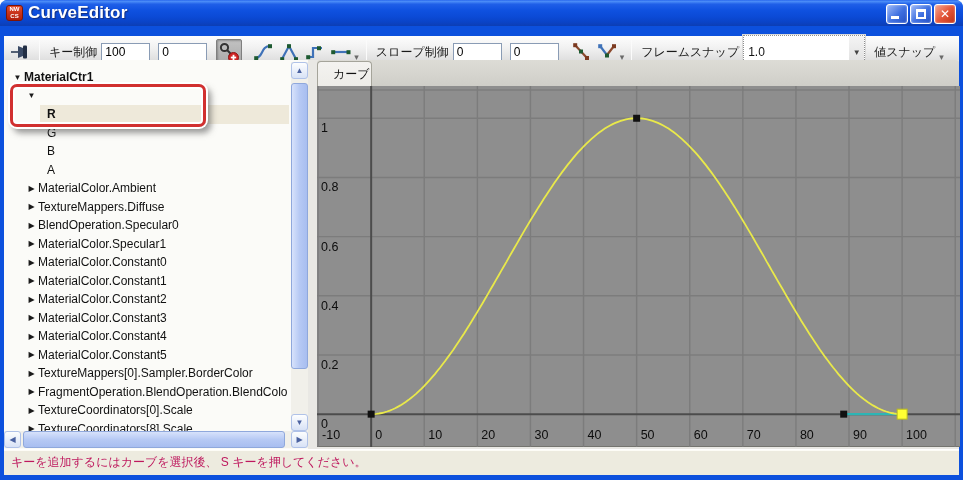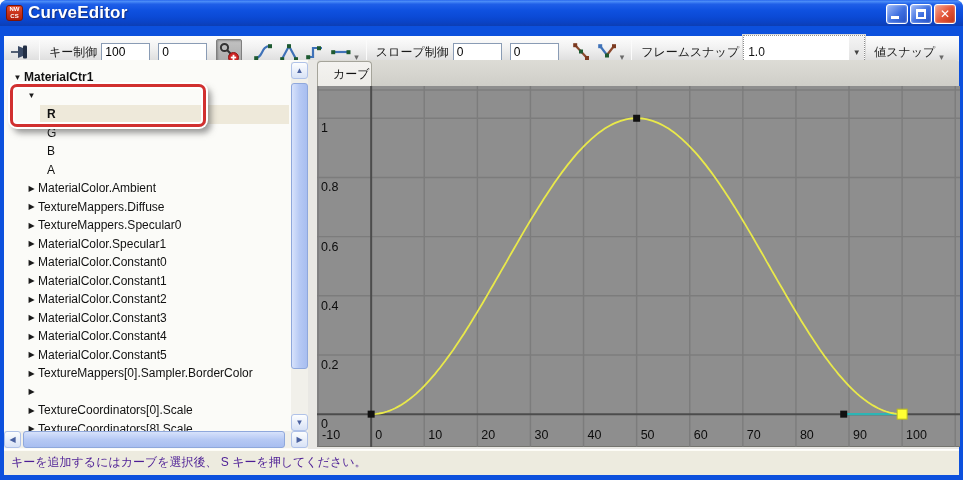--- a/index.html
+++ b/index.html
@@ -74,21 +74,21 @@
   .tabbar { position:absolute; left:5px; top:0; width:642px; height:26px;
     background:linear-gradient(180deg,#dddcd6,#cfcec8); border-radius:3px 3px 0 0; }
   .tab { position:absolute; left:0; top:1px; height:42px; padding:4px 1px 0 15px;
     background:linear-gradient(180deg,#f4f3f0,#e8e7e2); border:1px solid #a5a49a; border-bottom:none;
     border-radius:4px 4px 0 0; cursor:pointer; }
   .plot { position:absolute; left:5px; top:26px; width:643px; height:361px; background:#8e8e8e; border-bottom:1px solid #74746f; }
   .plot svg { display:block; }
 
   
   .statusbar { position:absolute; left:4px; top:449px; width:955px; height:26px; background:#edebdf;
-    border-top:1px solid #fff; box-shadow:inset 0 1px 0 #fdfcf6; display:flex; align-items:center; padding-left:7px; color:#4c1d95; }
+    border-top:1px solid #fff; box-shadow:inset 0 1px 0 #fdfcf6; display:flex; align-items:center; padding-left:7px; color:#be185d; }
 
   
   .ic { display:block; }
 </style>
 </head>
 <body>
 
 <div class="window">
 
   <div class="titlebar">
@@ -225,21 +225,21 @@
           <div class="tree-row" style="padding-left: 22px;">
             <span class="arrow">▶</span>
             <span class="tree-label">MaterialColor.Ambient</span>
           </div>
           <div class="tree-row" style="padding-left: 22px;">
             <span class="arrow">▶</span>
             <span class="tree-label">TextureMappers.Diffuse</span>
           </div>
           <div class="tree-row" style="padding-left: 22px;">
             <span class="arrow">▶</span>
-            <span class="tree-label">TextureMappers.Specular0</span>
+            <span class="tree-label">BlendOperation.Specular0</span>
           </div>
           <div class="tree-row" style="padding-left: 22px;">
             <span class="arrow">▶</span>
             <span class="tree-label">MaterialColor.Specular1</span>
           </div>
           <div class="tree-row" style="padding-left: 22px;">
             <span class="arrow">▶</span>
             <span class="tree-label">MaterialColor.Constant0</span>
           </div>
           <div class="tree-row" style="padding-left: 22px;">
@@ -261,20 +261,21 @@
           <div class="tree-row" style="padding-left: 22px;">
             <span class="arrow">▶</span>
             <span class="tree-label">MaterialColor.Constant5</span>
           </div>
           <div class="tree-row" style="padding-left: 22px;">
             <span class="arrow">▶</span>
             <span class="tree-label">TextureMappers[0].Sampler.BorderColor</span>
           </div>
           <div class="tree-row" style="padding-left: 22px;">
             <span class="arrow">▶</span>
+            <span class="tree-label">FragmentOperation.BlendOperation.BlendColo</span>
           </div>
           <div class="tree-row" style="padding-left: 22px;">
             <span class="arrow">▶</span>
             <span class="tree-label">TextureCoordinators[0].Scale</span>
           </div>
           <div class="tree-row" style="padding-left: 22px;">
             <span class="arrow">▶</span>
             <span class="tree-label">TextureCoordinators[8].Scale</span>
           </div>
         </div>

